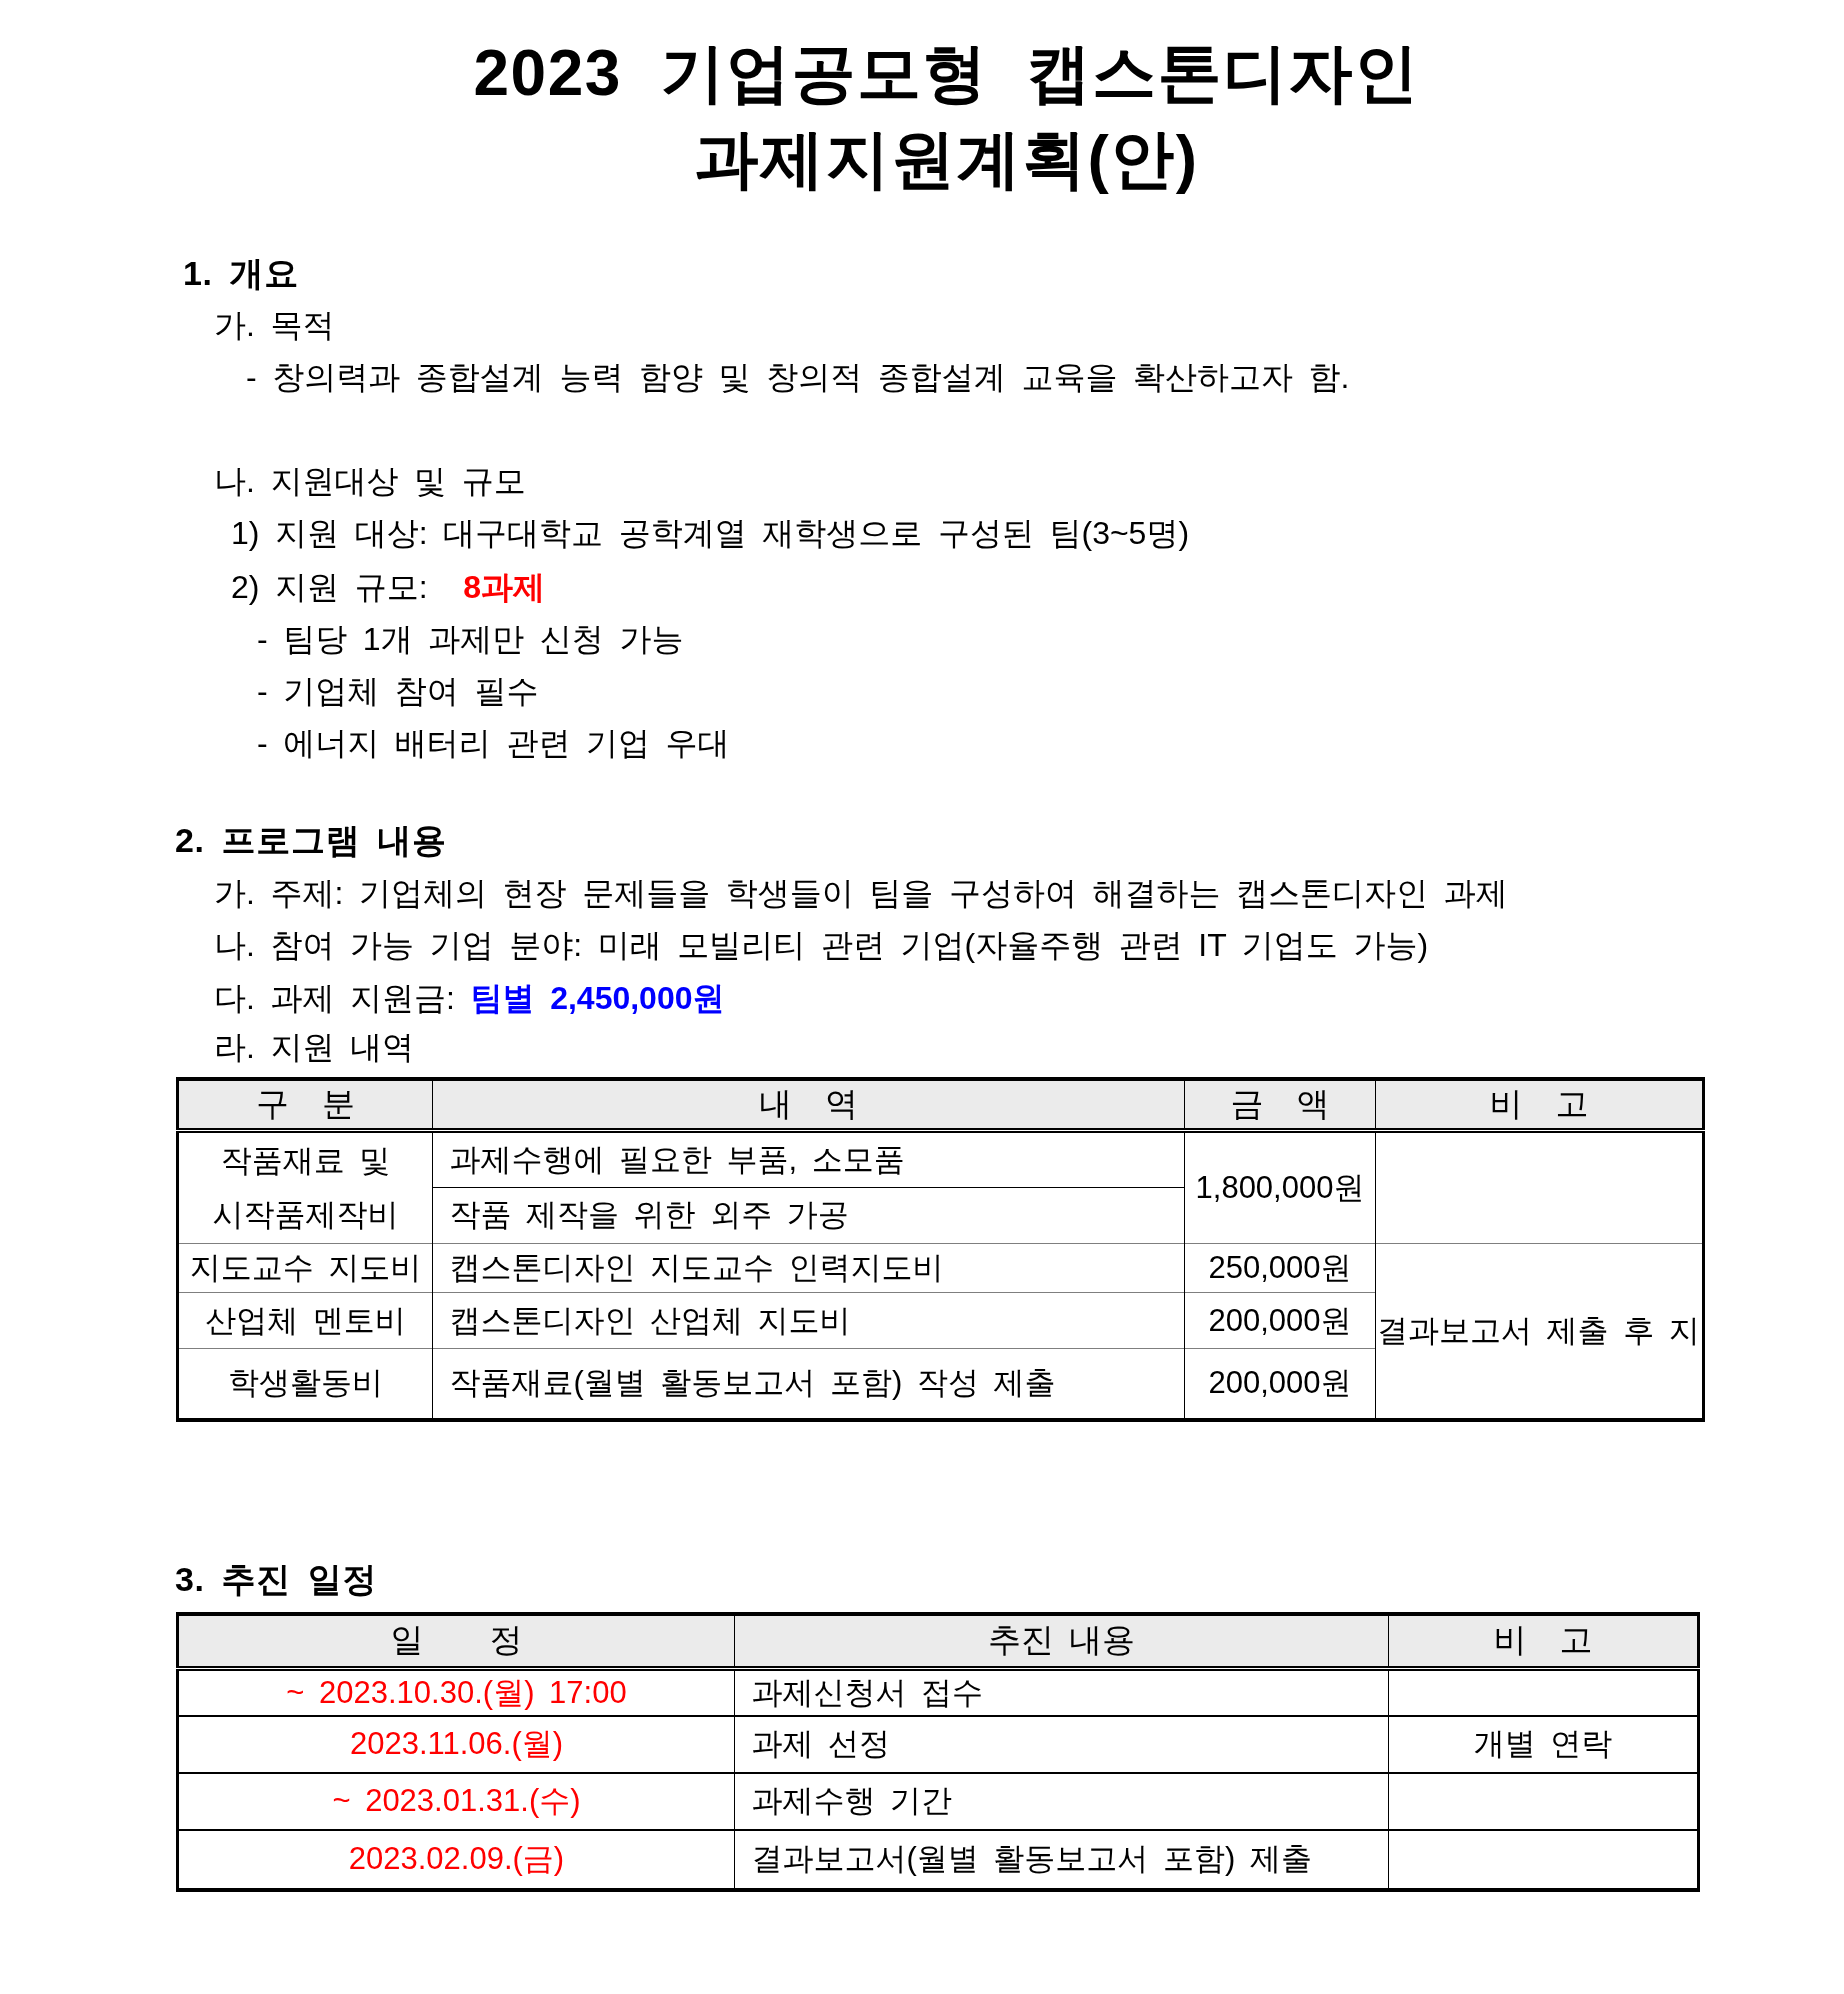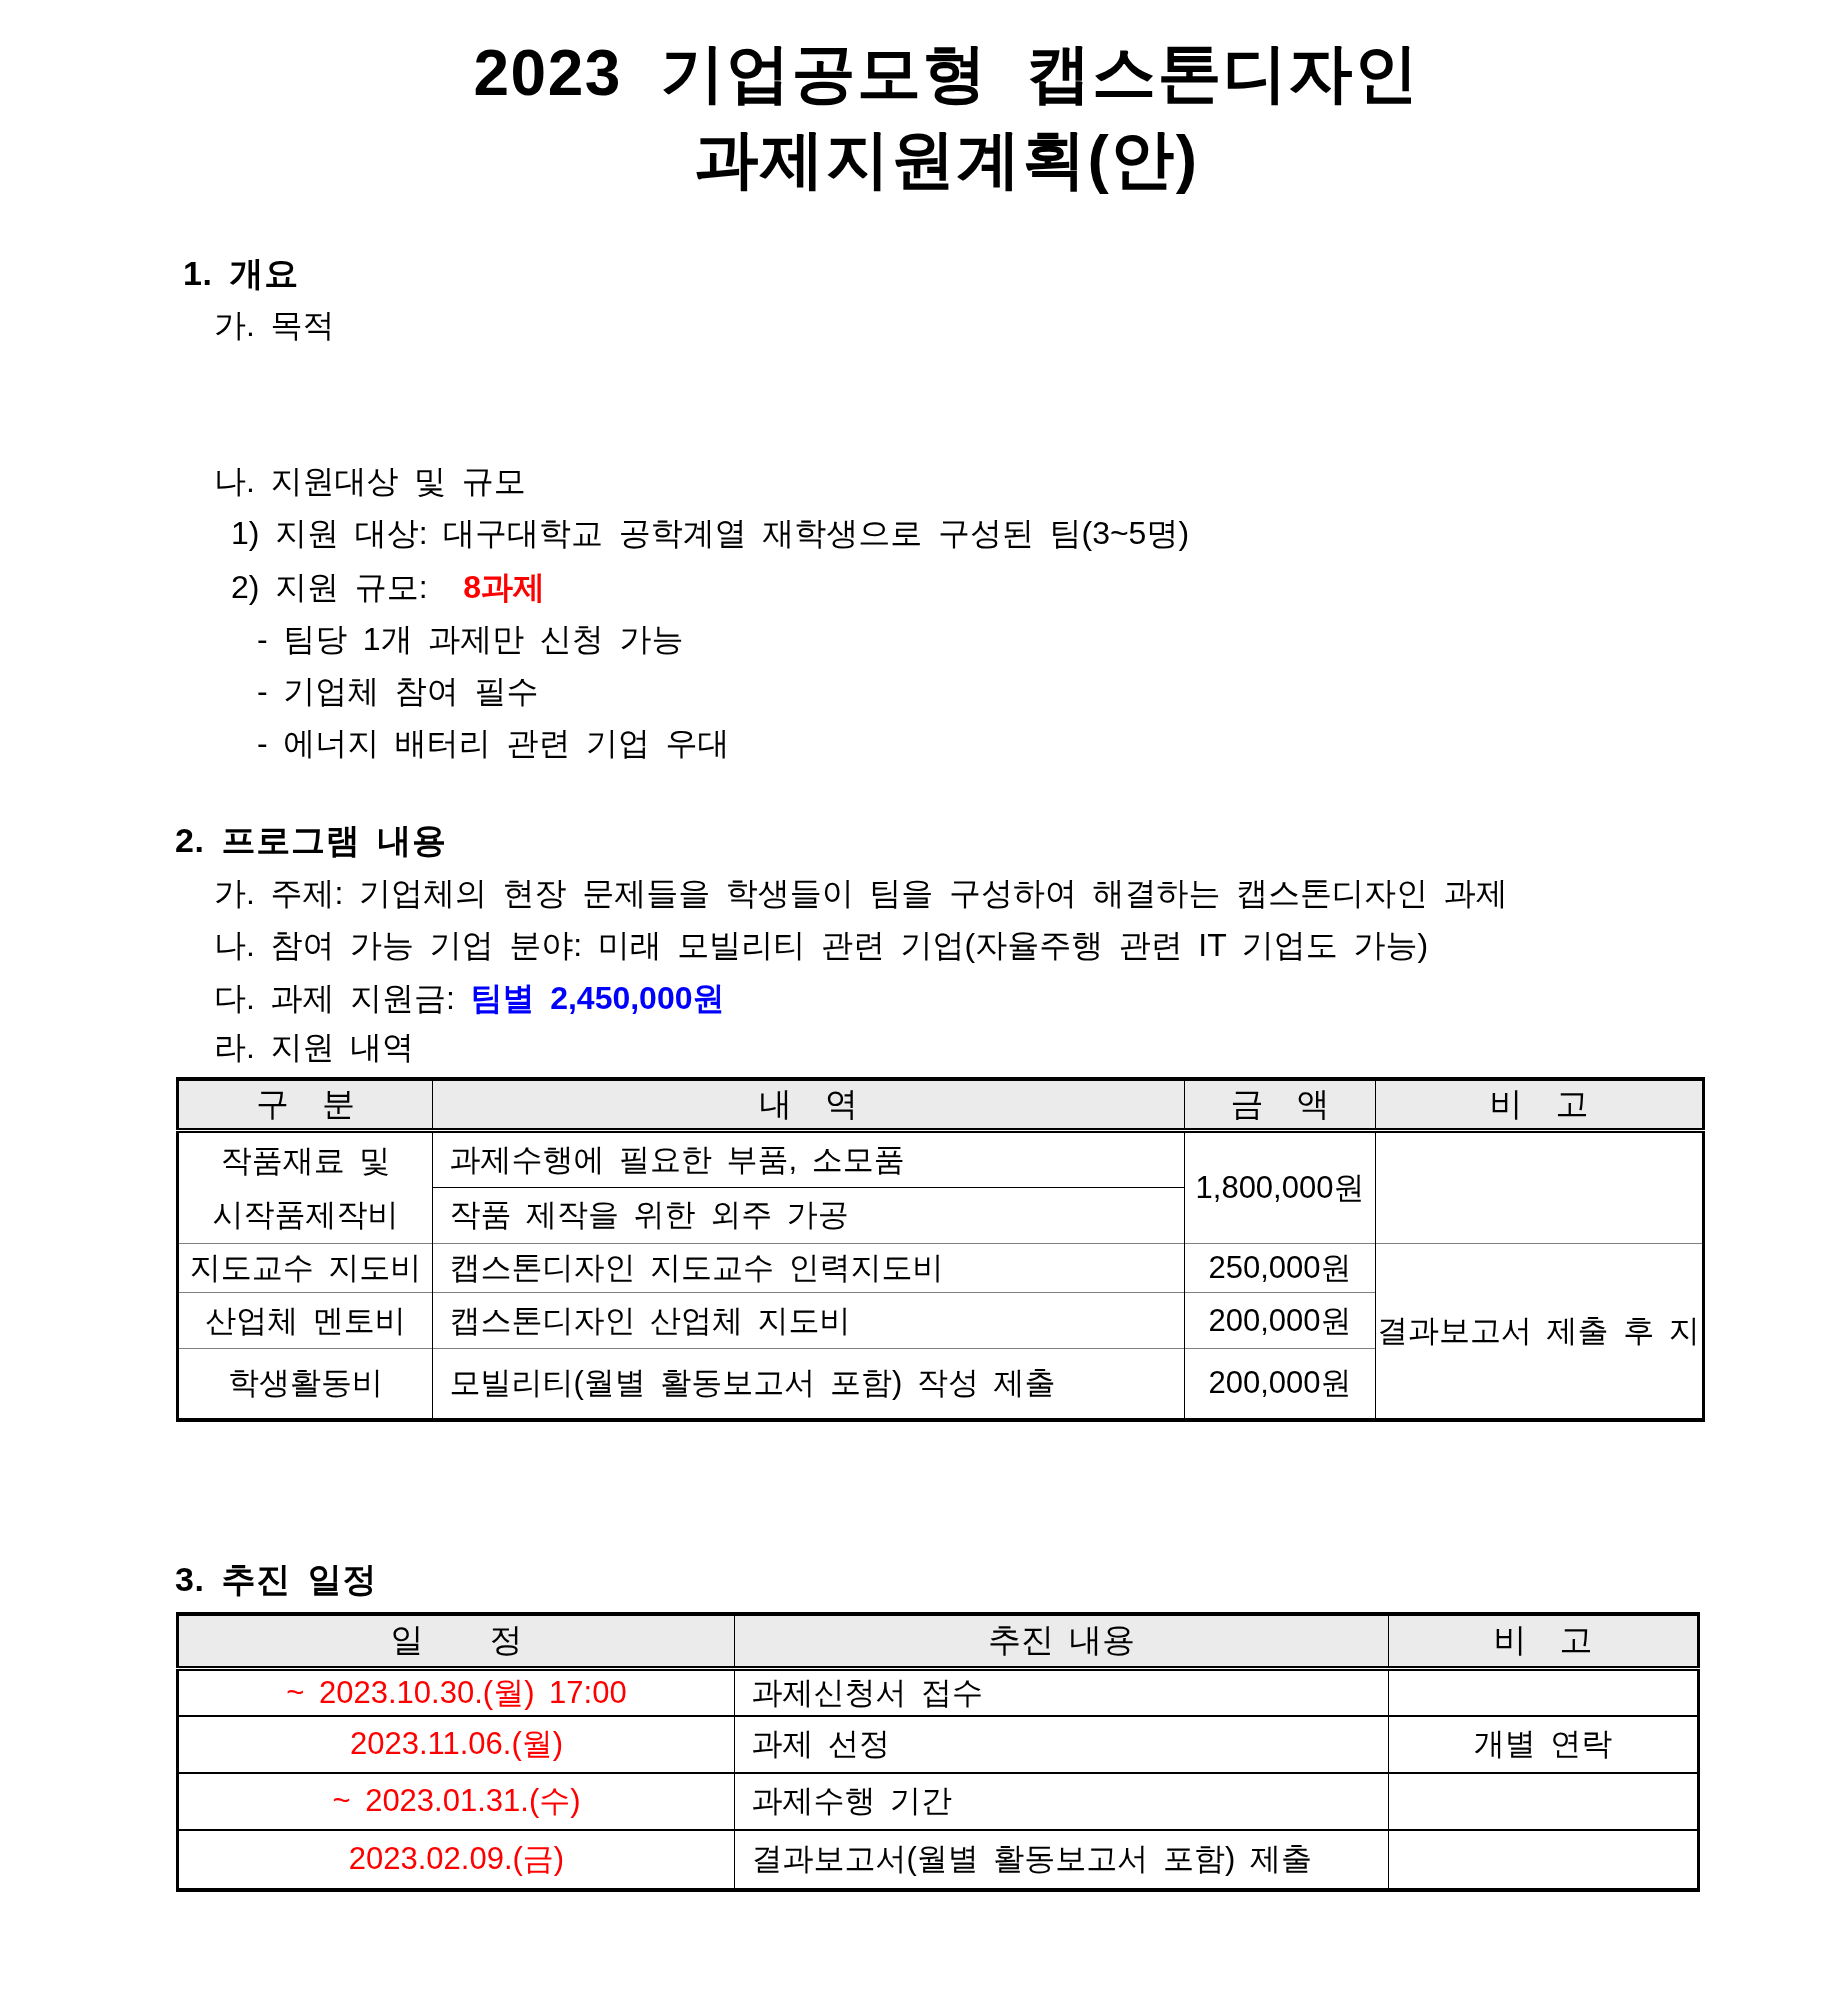--- a/index.html
+++ b/index.html
@@ -39,20 +39,21 @@
 
 <div class="page">
 
   <div class="title">
     <div>2023 기업공모형 캡스톤디자인</div>
     <div>과제지원계획(안)</div>
   </div>
 
   <div class="line heading" style="top:248px;left:175px;margin-left:8px;">1. 개요</div>
   <div class="line" style="top:300px;left:214px;">가. 목적</div>
+  <div class="line" style="top:352px;left:246px;">- 창의력과 종합설계 능력 함양 및 창의적 종합설계 교육을 확산하고자 함.</div>
   <div class="line" style="top:456px;left:214px;">나. 지원대상 및 규모</div>
   <div class="line" style="top:508px;left:231px;">1) 지원 대상: 대구대학교 공학계열 재학생으로 구성된 팀(3~5명)</div>
   <div class="line" style="top:562px;left:231px;"><span>2) 지원 규모: </span><span class="red-bold">8과제</span></div>
   <div class="line" style="top:614px;left:257px;">- 팀당 1개 과제만 신청 가능</div>
   <div class="line" style="top:666px;left:257px;">- 기업체 참여 필수</div>
   <div class="line" style="top:718px;left:257px;">- 에너지 배터리 관련 기업 우대</div>
 
   <div class="line heading" style="top:815px;left:175px;">2. 프로그램 내용</div>
   <div class="line" style="top:868px;left:214px;">가. 주제: 기업체의 현장 문제들을 학생들이 팀을 구성하여 해결하는 캡스톤디자인 과제</div>
   <div class="line" style="top:920px;left:214px;">나. 참여 가능 기업 분야: 미래 모빌리티 관련 기업(자율주행 관련 IT 기업도 가능)</div>
@@ -91,21 +92,21 @@
       <td class="center gt">250,000원</td>
       <td class="center gt" rowspan="3">결과보고서 제출 후 지급</td>
     </tr>
     <tr style="height:56px;">
       <td class="center gt">산업체 멘토비</td>
       <td class="left gt">캡스톤디자인 산업체 지도비</td>
       <td class="center gt">200,000원</td>
     </tr>
     <tr style="height:71px;">
       <td class="center gt">학생활동비</td>
-      <td class="left gt">모빌리티(월별 활동보고서 포함) 작성 제출</td>
+      <td class="left gt">작품재료(월별 활동보고서 포함) 작성 제출</td>
       <td class="center gt">200,000원</td>
     </tr>
   </tbody>
     </table>
 
   <div class="line heading" style="top:1554px;left:175px;">3. 추진 일정</div>
 
   <table style="left:176px;top:1612px;width:1521px;">
     <colgroup>
         <col style="width:557px">

